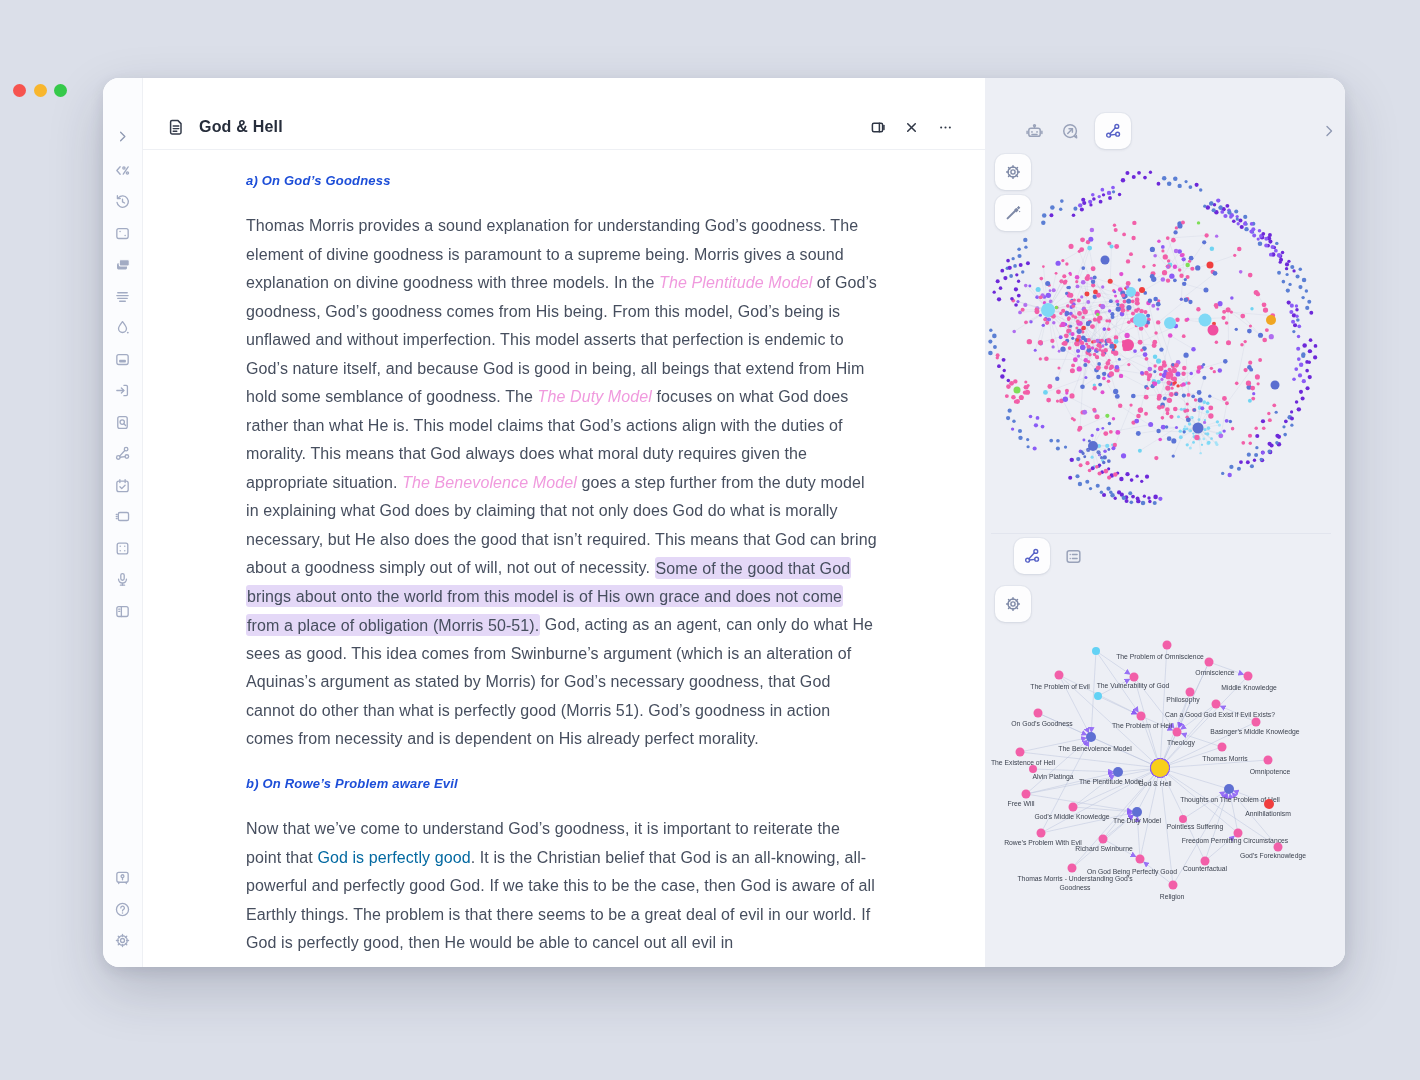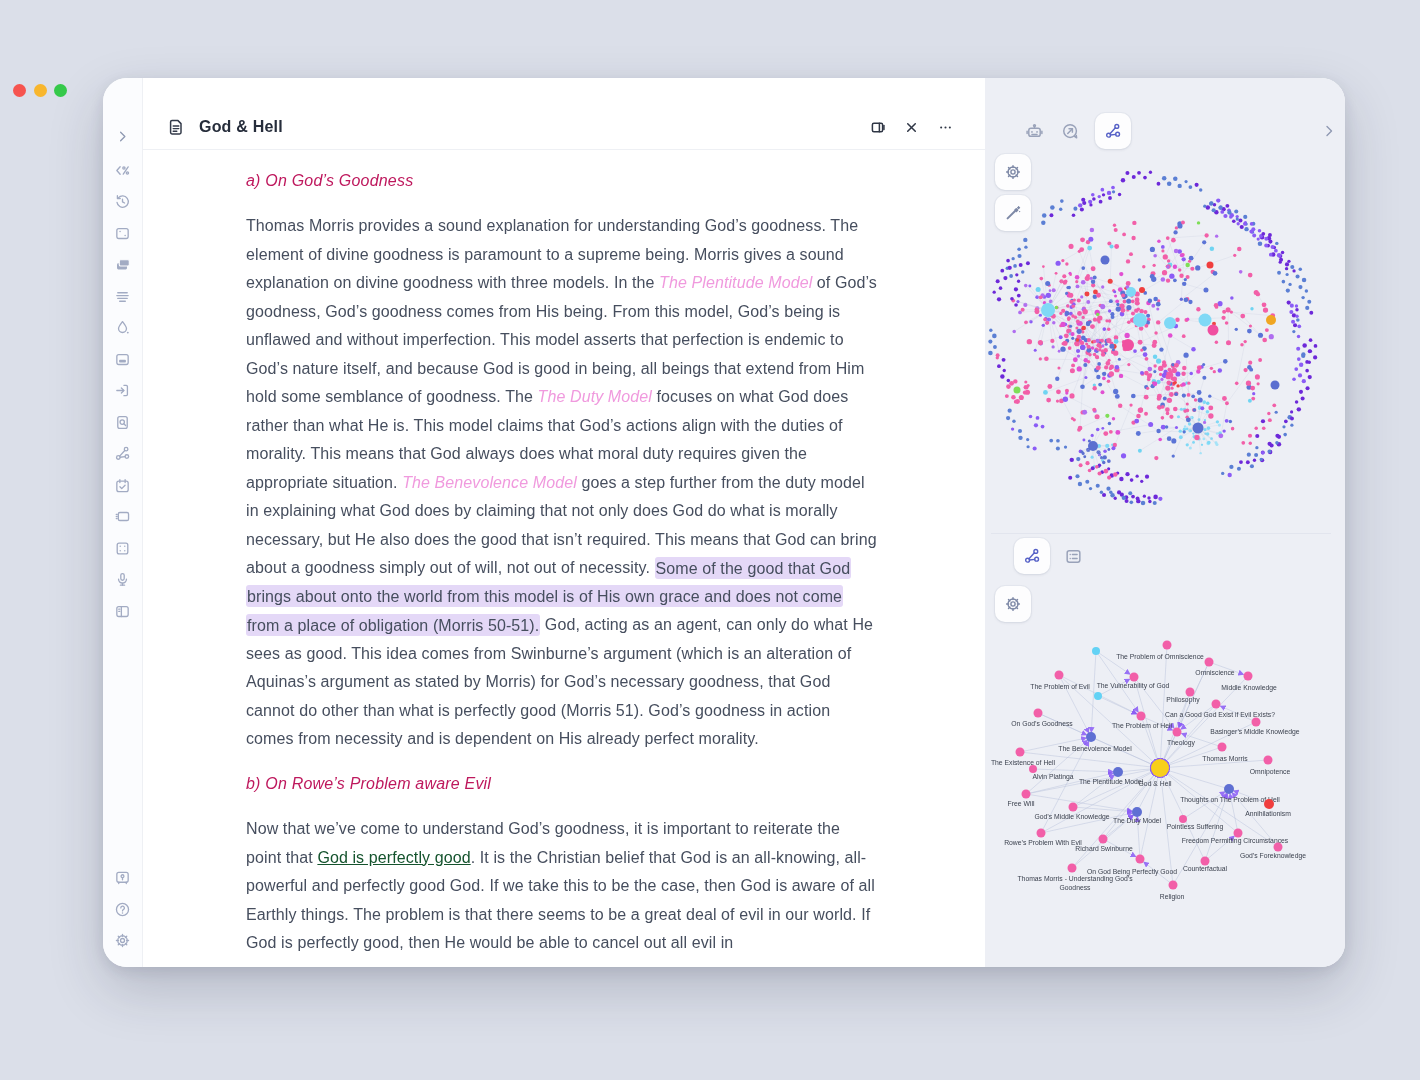--- a/index.html
+++ b/index.html
@@ -5,21 +5,21 @@
   * { margin:0; padding:0; box-sizing:border-box; }
   html,body { width:1420px; height:1080px; }
   body {
     background:#dbdfe9;
     font-family:"Liberation Sans", sans-serif;
     overflow:hidden;
     position:relative;
   }
   .window {
     position:absolute; left:103px; top:78px; width:1242px; height:889px;
-    background:#ffffff; border-radius:24px;
+    background:#ffffff; border-radius:16px;
     box-shadow:0 22px 55px rgba(28,33,60,.20), 0 4px 14px rgba(28,33,60,.10);
     overflow:hidden;
   }
   
   .traffic { position:absolute; left:13px; top:84px; display:flex; gap:7.5px; z-index:60; }
   .traffic .dot { width:13px; height:13px; border-radius:50%; }
   
   .sidebar {
     position:absolute; left:0; top:0; width:40px; height:100%;
     background:#fbfcfe; border-right:1px solid #eef0f4;
@@ -50,26 +50,26 @@
   .doc-header .hspacer { flex:1; }
   .hdr-btn { width:28px; height:28px; display:flex; align-items:center; justify-content:center;
     color:#2f3645; border-radius:6px; cursor:pointer; margin-left:6px; }
   .hdr-btn svg { width:17px; height:17px; display:block; }
   .doc-body {
     position:absolute; left:0; top:72px; right:0; bottom:0;
     padding:17px 0 0 103px; overflow:hidden;
   }
   .doc-col { width:633px; font-size:16px; line-height:28.5px; color:#464e5e; letter-spacing:.1px; }
   .doc-col h3 {
-    font-size:16px; line-height:28.5px; font-style:italic; font-weight:400;
-    color:#be185d; margin:0 0 16.5px 0; letter-spacing:.2px;
+    font-size:13px; line-height:28.5px; font-style:italic; font-weight:700;
+    color:#1d4ed8; margin:0 0 16.5px 0; letter-spacing:.2px;
   }
   .doc-col p { margin:0 0 16.5px 0; }
   .run-ref { color:#f09ade; font-style:italic; }
-  .run-ref-light { color:#14532d;text-decoration:underline; }
+  .run-ref-light { color:#0369a1; }
   .run-hl { background:#e4d8f7; border-radius:3px; padding:2.5px 1px;
     box-decoration-break:clone; -webkit-box-decoration-break:clone; }
   
   .right-panel {
     position:absolute; right:0; top:0; width:360px; height:100%;
     background:#edeff5; z-index:6;
   }
   .panel-chevron { position:absolute; right:7px; top:44px; color:#8f99b2; width:18px; height:18px; cursor:pointer;}
   .panel-chevron svg{ width:18px;height:18px; }
   .panel-header { position:absolute; left:38px; top:35px; display:flex; align-items:center; gap:14px; }

